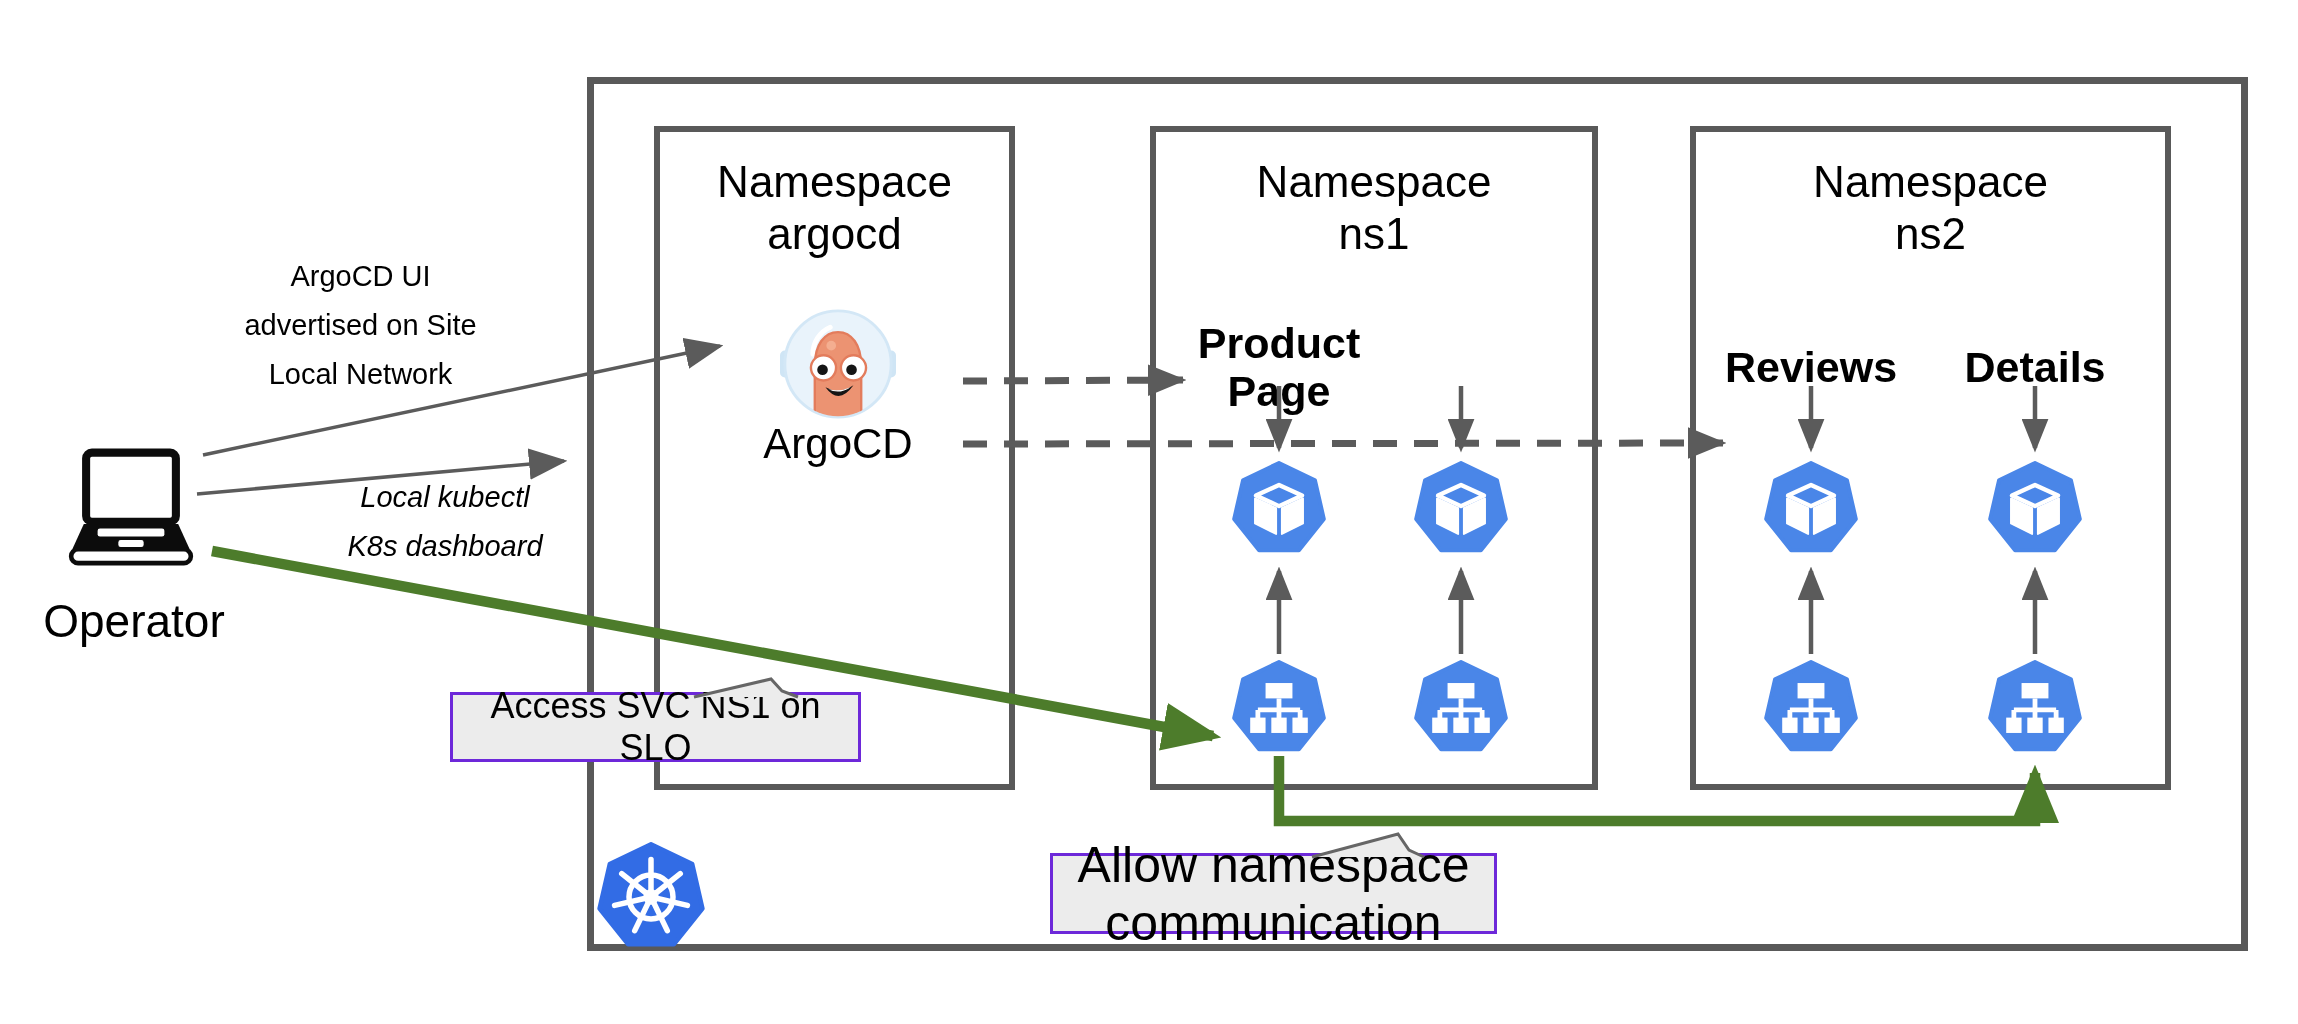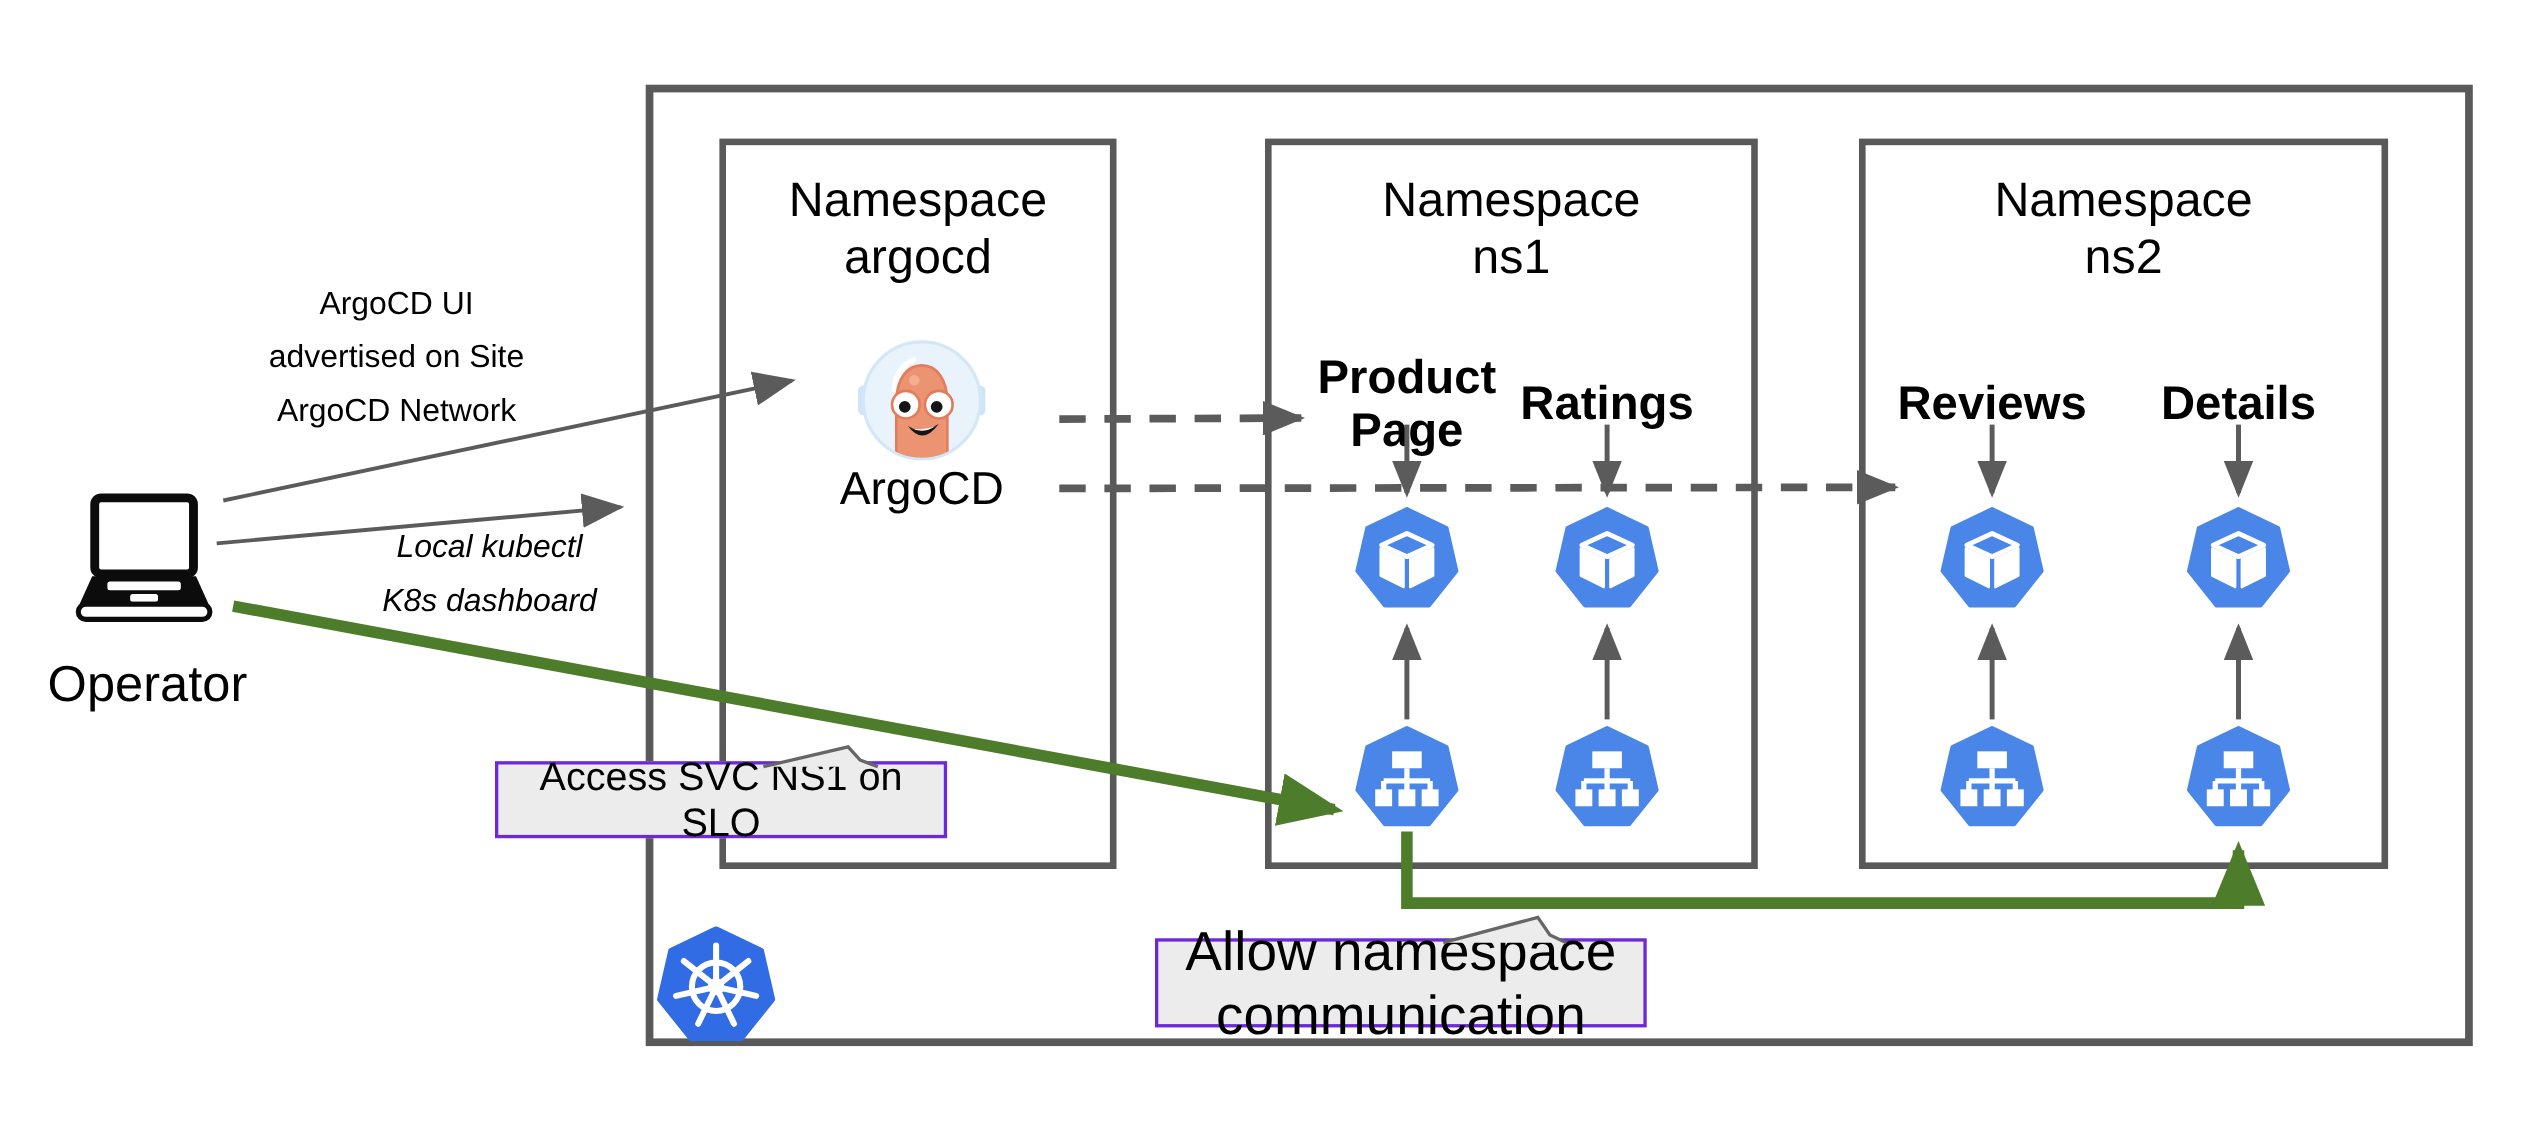--- a/index.html
+++ b/index.html
@@ -67,28 +67,27 @@
   </div>
 
   <div class="ns-box ns2">
     <div class="ns-title">
       <div>Namespace</div>
       <div>ns2</div>
     </div>
   </div>
 
   <div class="svc-label" style="left:1179px">Product Page</div>
-  <div class="svc-label" style="left:1361px">Ratings</div>
   <div class="svc-label" style="left:1711px">Reviews</div>
   <div class="svc-label" style="left:1935px">Details</div>
 
   <div class="anno anno1">
     <div>ArgoCD UI</div>
     <div>advertised on Site</div>
-    <div>ArgoCD Network</div>
+    <div>Local Network</div>
   </div>
   <div class="anno anno2">
     <div>Local kubectl</div>
     <div>K8s dashboard</div>
   </div>
   <div class="operator-label">Operator</div>
   <div class="argocd-caption">ArgoCD</div>
 
   <svg width="0" height="0" style="position:absolute" aria-hidden="true">
     <defs>

